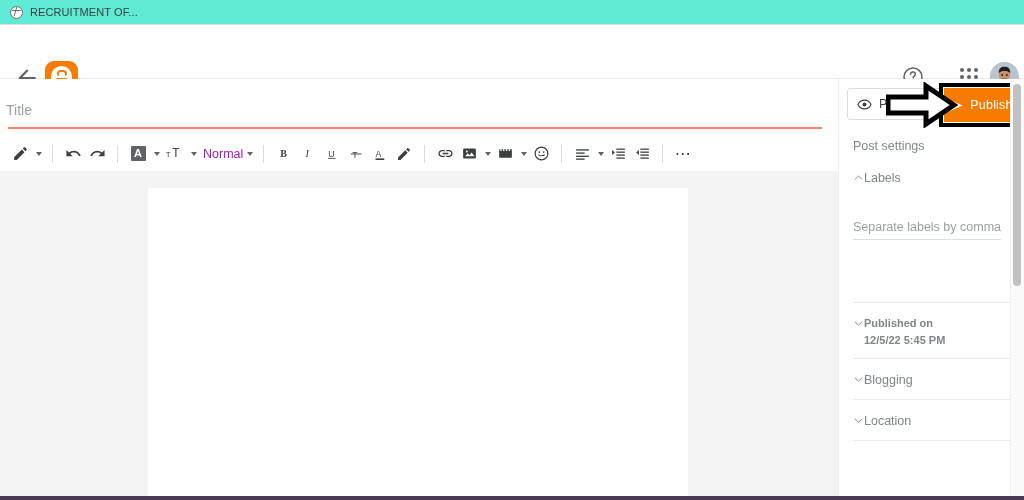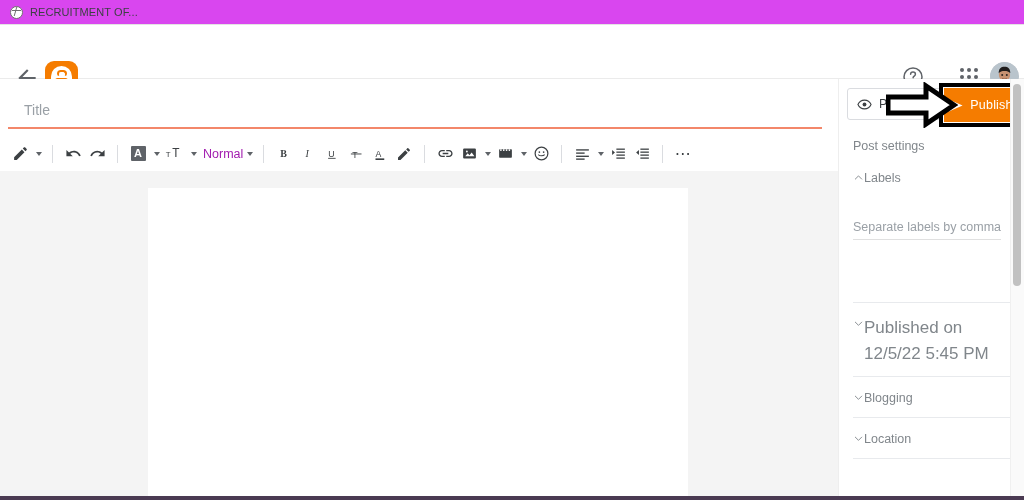--- a/index.html
+++ b/index.html
@@ -8,21 +8,21 @@
     overflow: hidden;
     background: #ffffff;
     font-family: "Liberation Sans", sans-serif;
     -webkit-font-smoothing: antialiased;
   }
   .app { position: relative; width: 1024px; height: 500px; }
 
   
   .tabstrip {
     position: absolute; left: 0; top: 0; width: 1024px; height: 25px;
-    background: #d946ef; border-bottom: 1px solid #e3e3e3;
+    background: #5eead4; border-bottom: 1px solid #e3e3e3;
     display: flex; align-items: center; padding-left: 10px; gap: 18px;
   }
   .tab { display: flex; align-items: center; gap: 7px; height: 24px; }
   .tab-favicon {
     width: 13px; height: 13px; border-radius: 50%;
     border: 1.4px solid #707070; position: relative; flex: none;
     background: #ffffff;
   }
   .tab-favicon::before {
     content: ""; position: absolute; left: 1px; top: 3.5px;
@@ -78,21 +78,21 @@
     width: 29px; height: 29px; border-radius: 50%; overflow: hidden;
     background: #c9cdd2; cursor: pointer;
   }
 
   
   .title-row {
     position: absolute; left: 0; top: 79px; width: 838px; height: 58px;
     background: #ffffff;
   }
   .title-input {
-    position: absolute; left: 24px; top: 18px; width: 810px; height: 26px;
+    position: absolute; left: 6px; top: 18px; width: 810px; height: 26px;
     border: none; outline: none; font-size: 14px; color: #202124;
     font-family: "Liberation Sans", sans-serif; background: transparent;
   }
   .title-input::placeholder { color: #9aa0a6; }
   .title-underline {
     position: absolute; left: 8px; top: 48px; width: 814px; height: 2px;
     background: #f3876a;
   }
 
   
@@ -192,21 +192,21 @@
     outline: none; font-size: 12.5px; color: #202124; padding-bottom: 5px;
     background: transparent; font-family: "Liberation Sans", sans-serif;
   }
   .labels-input::placeholder { color: #9aa0a6; }
   .suggestion {
     font-size: 12.5px; color: #3c4043; padding-top: 8px;
   }
   .divider {
     height: 1px; background: #e8eaed; margin: 0;
   }
-  .sb-date { font-size: 17px; color: #80868b; line-height: 1.5; }
+  .sb-date { font-size: 11px; color: #80868b; line-height: 1.5; font-weight: bold; }
 
   
   .scrollbar-track {
     position: absolute; left: 1010px; top: 79px; width: 14px; height: 421px;
     background: #fafafa; border-left: 1px solid #f0f0f0;
   }
   .scrollbar-thumb {
     position: absolute; left: 1013px; top: 84px; width: 8px; height: 202px;
     background: #c1c1c1; border-radius: 4px; cursor: pointer;
   }

